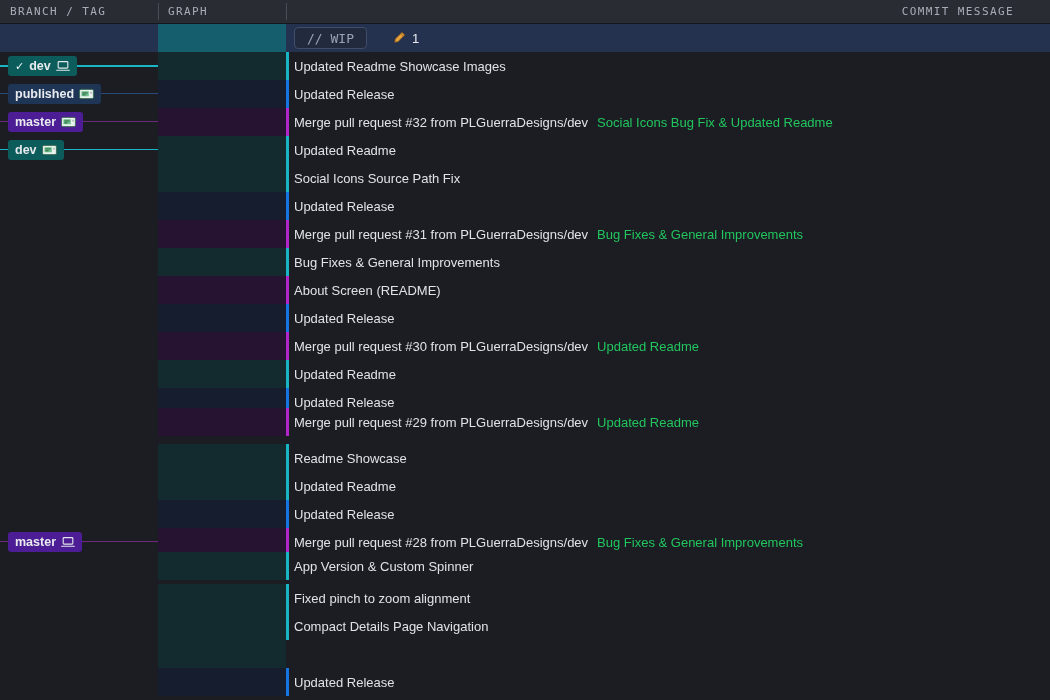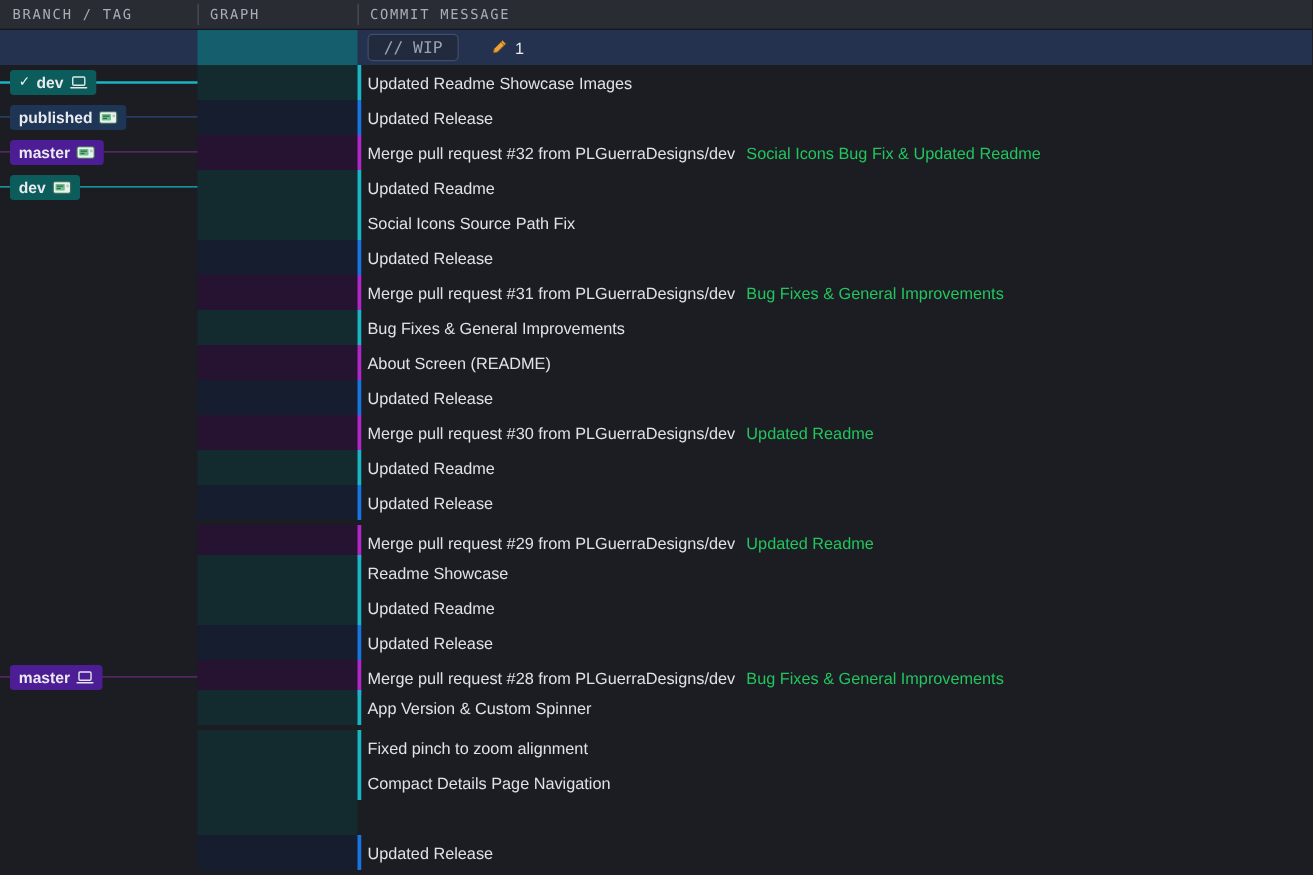--- a/index.html
+++ b/index.html
@@ -113,21 +113,21 @@
 </head>
 <body>
 
 <div id="app">
 
   <div class="header">
     <div class="hcell" style="left:0;width:158px;">BRANCH / TAG</div>
     <div class="hdiv" style="left:158px;"></div>
     <div class="hcell" style="left:158px;width:128px;">GRAPH</div>
     <div class="hdiv" style="left:286px;"></div>
-    <div class="hcell" style="left:286px;width:728px;">COMMIT MESSAGE</div>
+    <div class="hcell" style="left:286px;width:728px;text-align:right;">COMMIT MESSAGE</div>
   </div>
 
   <div class="rows" id="rows">
       <div class="row selected" style="top: 0px;">
         <div class="rowbg" style="background: rgb(36, 50, 80);"></div>
         <div class="branchcol"></div>
         <div class="graphcol">
           <div class="wipcell"></div>
           <svg width="128" height="28">
             <line x1="37" y1="14" x2="37" y2="28" stroke="#19b5c4" stroke-width="2.4"></line>
@@ -523,21 +523,21 @@
             </g>
           </svg>
         </div>
         <div class="msgcol">
           <div class="edgebar" style="background:#1675e0"></div>
           <div class="msg">
             <span class="subject">Updated Release</span>
           </div>
         </div>
       </div>
-      <div class="row" style="top: 396px;">
+      <div class="row" style="top: 384px;">
         <div class="rowbg"></div>
         <div class="branchcol"></div>
         <div class="graphcol">
           <div class="graphcell" style="background:#251331"></div>
           <svg width="128" height="28">
             <line x1="37" y1="0" x2="37" y2="28" stroke="#19b5c4" stroke-width="2.4"></line>
             <line x1="59" y1="0" x2="59" y2="28" stroke="#1675e0" stroke-width="2.4"></line>
             <line x1="81" y1="0" x2="81" y2="28" stroke="#b026c9" stroke-width="2.4"></line>
             <path d="M37 28 L37 21 Q37 14 44 14 L81 14" fill="none" stroke="#19b5c4" stroke-width="2.4"></path>
             <line x1="81" y1="14" x2="81" y2="28" stroke="#b026c9" stroke-width="2.4"></line>

